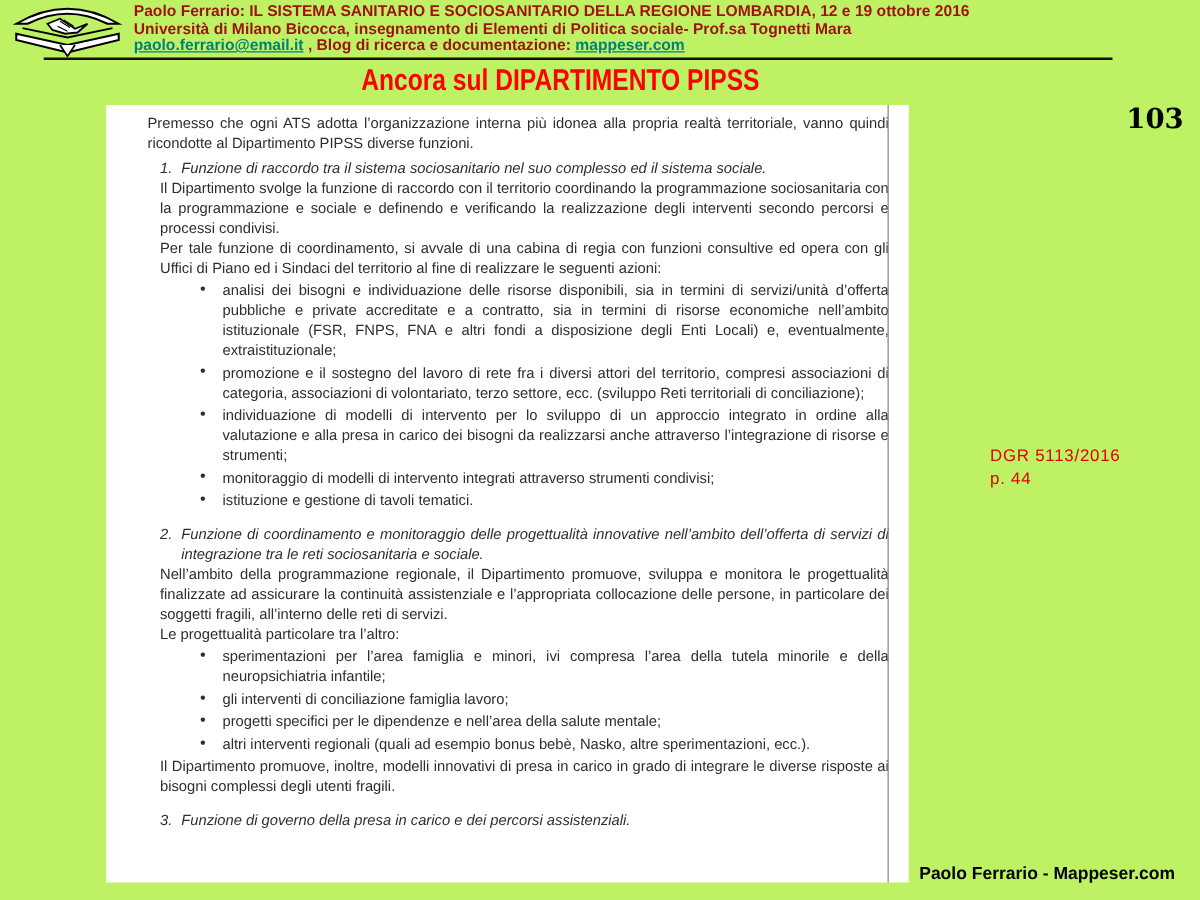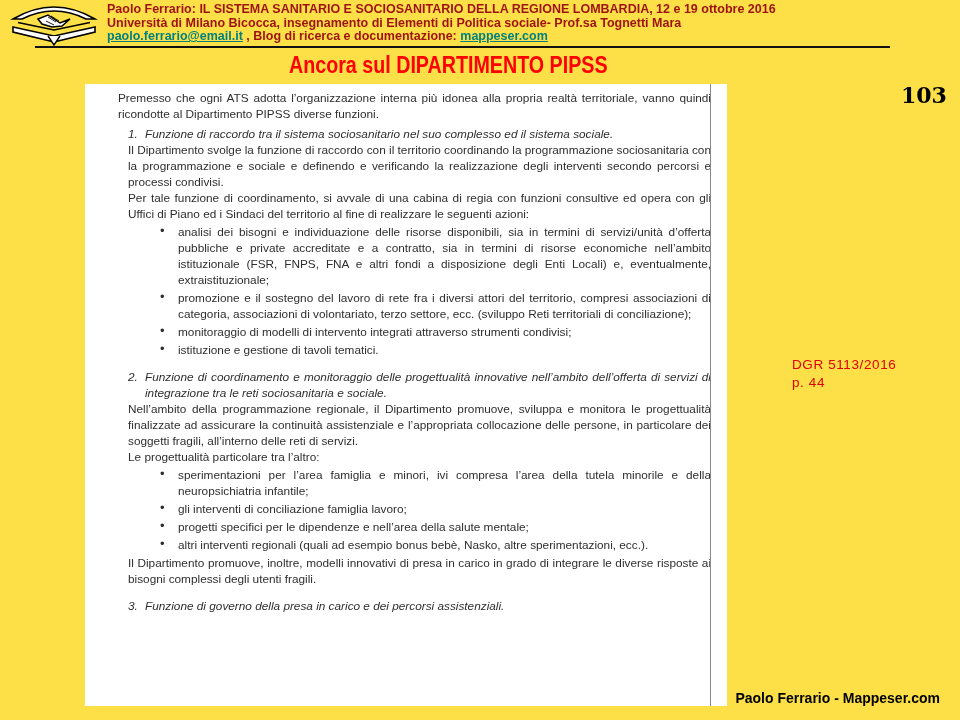--- a/index.html
+++ b/index.html
@@ -1,17 +1,17 @@
 <!DOCTYPE html>
 <html><head>
 <meta charset="utf-8">
 <style>
   html,body{margin:0;padding:0;background:#fff;}
   .stage{
-    position:relative;width:960px;height:720px;background:#fde047;overflow:hidden;
+    position:relative;width:960px;height:720px;background:#bef264;overflow:hidden;
     font-family:"Liberation Sans",sans-serif;color:#000;
   }
   
   .logo{position:absolute;left:8px;top:2px;width:92px;height:44px;}
   .hdr-text{position:absolute;left:107px;top:3px;width:800px;
     font-weight:bold;font-size:12.5px;line-height:13.5px;color:#9e1212;}
   .hdr-text a{color:#008080;text-decoration:underline;font-weight:bold;}
   .hrule{position:absolute;left:35px;top:46px;width:855px;height:2px;background:#111;}
   .page-number{position:absolute;left:901px;top:34px;
     font-family:"DejaVu Serif",serif;font-weight:bold;font-size:22px;color:#000;margin-top:48px;}
@@ -79,20 +79,21 @@
     <div class="doc-item first">
       <div class="item-head">
         <span class="item-num">1.</span>
         <span>Funzione di raccordo tra il sistema sociosanitario nel suo complesso ed il sistema sociale.</span>
       </div>
       <p class="item-body">Il Dipartimento svolge la funzione di raccordo con il territorio coordinando la programmazione sociosanitaria con la programmazione e sociale e definendo e verificando la realizzazione degli interventi secondo percorsi e processi condivisi.</p>
       <p class="item-body">Per tale funzione di coordinamento, si avvale di una cabina di regia con funzioni consultive ed opera con gli Uffici di Piano ed i Sindaci del territorio al fine di realizzare le seguenti azioni:</p>
       <ul class="bullets">
         <li>analisi dei bisogni e individuazione delle risorse disponibili, sia in termini di servizi/unità d’offerta pubbliche e private accreditate e a contratto, sia in termini di risorse economiche nell’ambito istituzionale (FSR, FNPS, FNA e altri fondi a disposizione degli Enti Locali) e, eventualmente, extraistituzionale;</li>
         <li>promozione e il sostegno del lavoro di rete fra i diversi attori del territorio, compresi associazioni di categoria, associazioni di volontariato, terzo settore, ecc. (sviluppo Reti territoriali di conciliazione);</li>
+        <li>individuazione di modelli di intervento per lo sviluppo di un approccio integrato in ordine alla valutazione e alla presa in carico dei bisogni da realizzarsi anche attraverso l’integrazione di risorse e strumenti;</li>
         <li>monitoraggio di modelli di intervento integrati attraverso strumenti condivisi;</li>
         <li>istituzione e gestione di tavoli tematici.</li>
       </ul>
     </div>
 
     <div class="doc-item gap">
       <div class="item-head">
         <span class="item-num">2.</span>
         <span>Funzione di coordinamento e monitoraggio delle progettualità innovative nell’ambito dell’offerta di servizi di integrazione tra le reti sociosanitaria e sociale.</span>
       </div>

